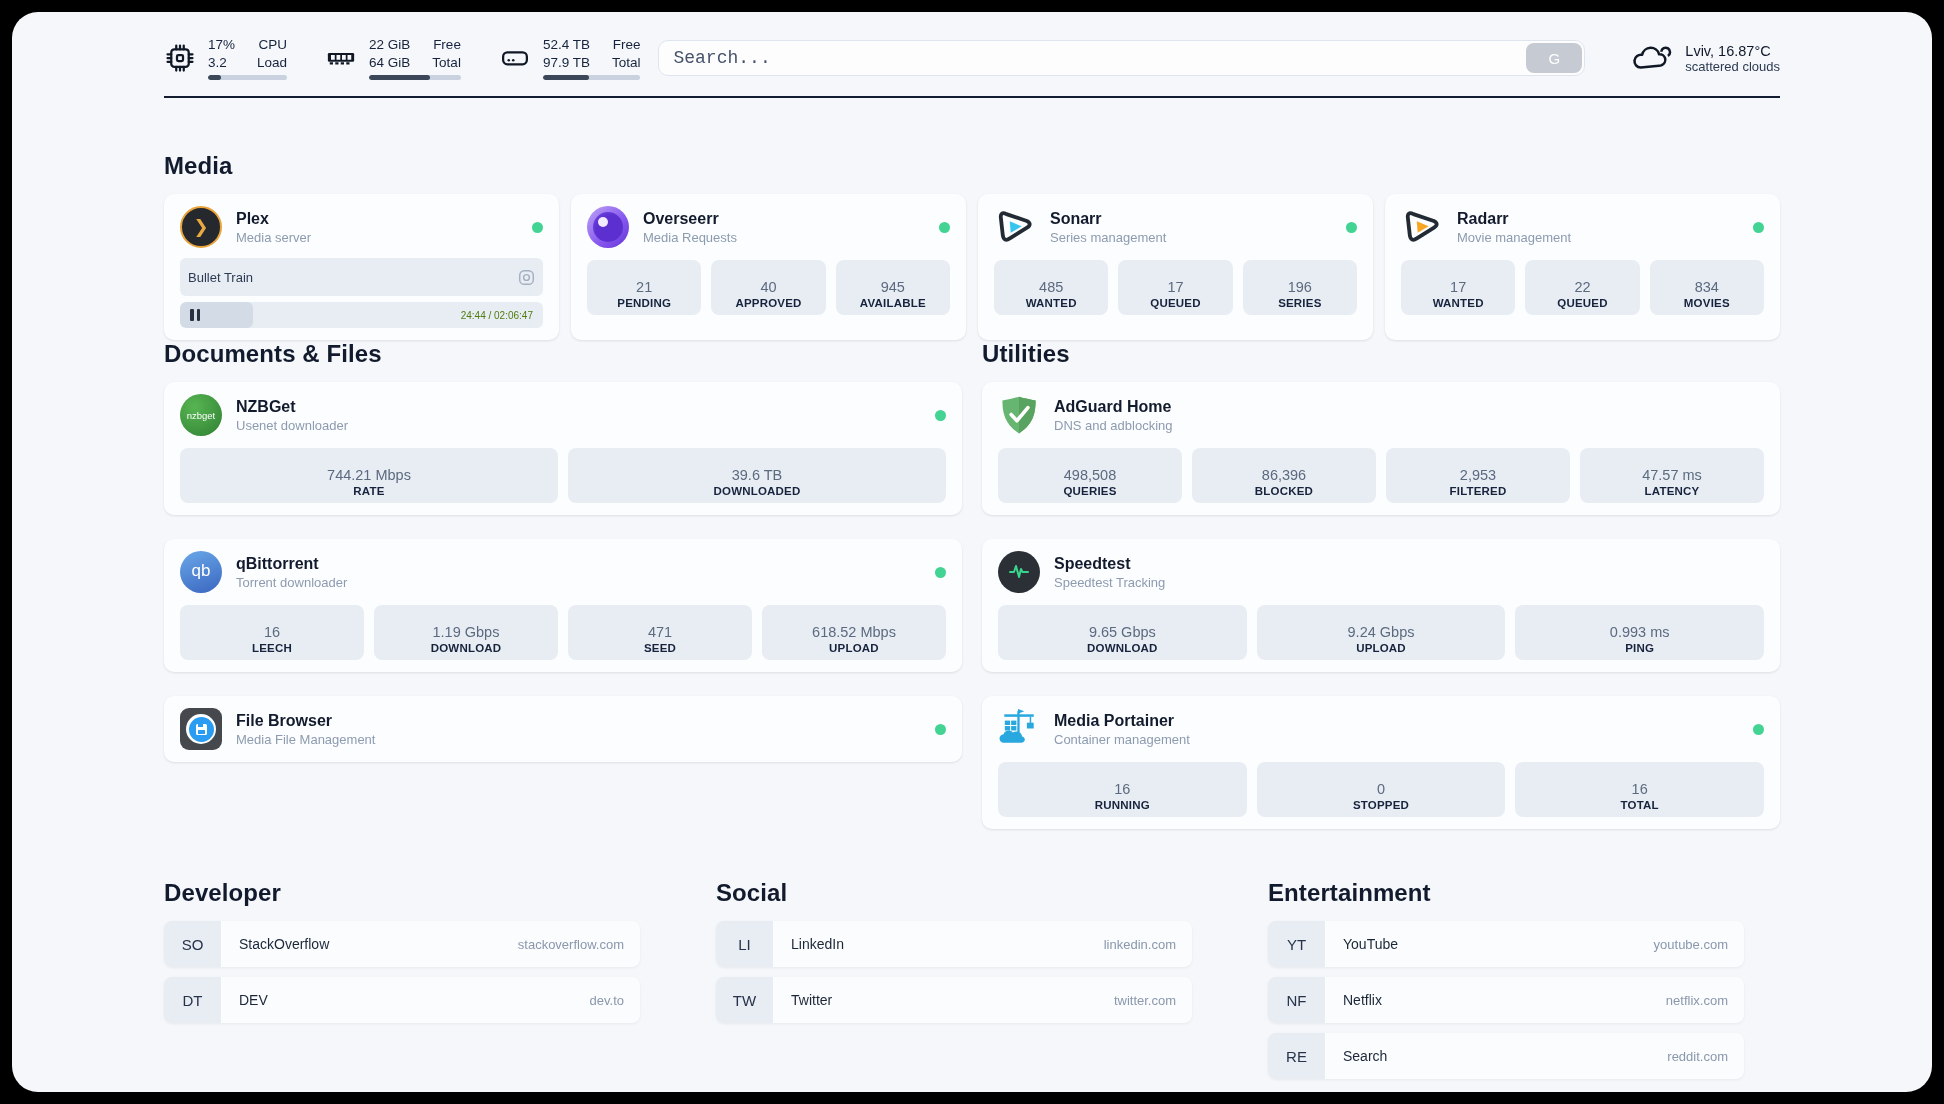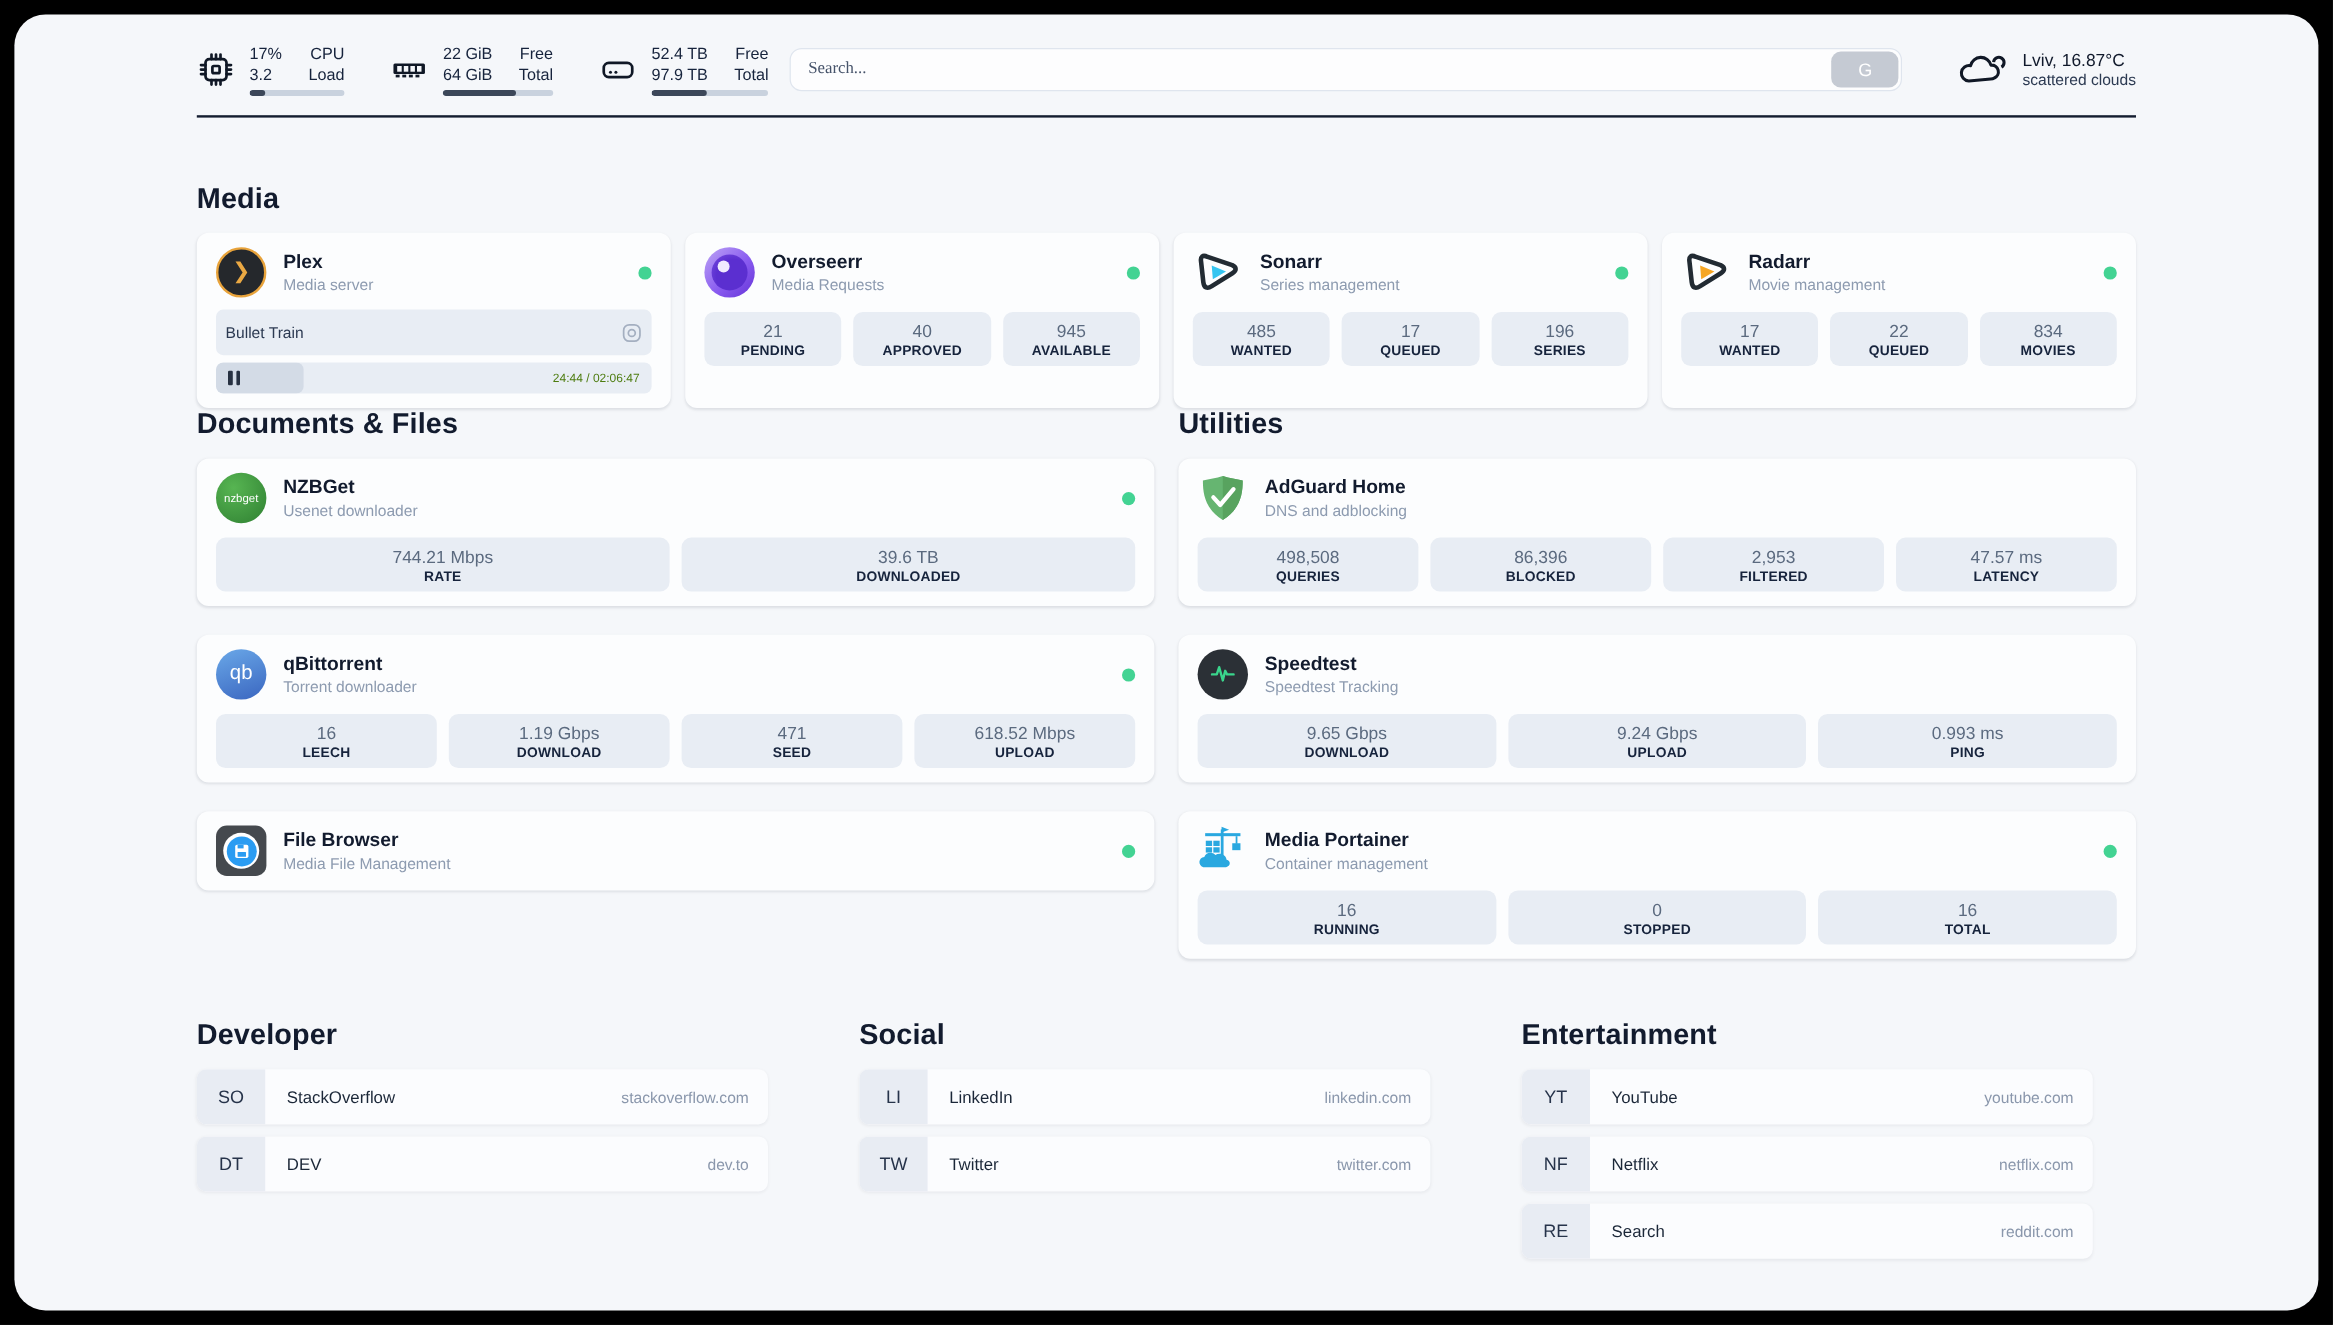--- a/index.html
+++ b/index.html
@@ -16,22 +16,22 @@
   .res-text { display:flex; flex-direction:column; }
   .res-cols { display:flex; gap:22px; }
   .res-col { display:flex; flex-direction:column; font-size:13.5px; line-height:1.3;
     color:#16233c; font-weight:500; }
   .res-col.labels { text-align:right; }
   .res-bar { margin-top:4px; height:5px; border-radius:3px; background:#c9d2de; overflow:hidden; }
   .res-fill { display:block; height:100%; background:#3c4759; border-radius:3px; }
 
   .searchwrap { flex:1; position:relative; margin:0 44px 0 18px; }
   .search { width:100%; height:36px; background:#fdfdfe; border:1px solid #dfe5ee;
-    border-radius:10px; padding:0 70px 0 14px; font-size:14px; color:#a21caf; outline:none;
-    font-family:Liberation Serif, serif; }
+    border-radius:10px; padding:0 70px 0 14px; font-size:18px; color:#a21caf; outline:none;
+    font-family:Liberation Mono, monospace; }
   .search::placeholder { color:#46536a; }
   .go { position:absolute; right:3px; top:3px; bottom:3px; width:56px; border:none;
     background:#c5cad3; color:#fff; font-size:15px; border-radius:8px; cursor:pointer;
     font-family:inherit; }
 
   .weather { display:flex; align-items:center; gap:12px; }
   .w-text { display:flex; flex-direction:column; }
   .w-line1 { font-size:14.5px; color:#10192b; font-weight:500; }
   .w-line2 { font-size:13px; color:#2c3a52; }
 
@@ -45,21 +45,21 @@
     box-shadow:0 1px 3px rgba(16,24,40,.07), 0 1px 2px rgba(16,24,40,.04); cursor:pointer; }
   .card-head { display:flex; align-items:center; gap:14px; }
   .app-icon { width:42px; height:42px; flex:0 0 42px; display:flex; align-items:center;
     justify-content:center; }
   .app-text { display:flex; flex-direction:column; gap:2px; }
   .app-name { font-size:16px; font-weight:600; color:#121b2e; }
   .app-desc { font-size:13px; color:#8d9bb0; }
   .dot { width:11px; height:11px; border-radius:50%; background:#43d393; margin-left:auto; }
 
   .stats { display:flex; gap:10px; margin-top:12px; }
-  .stat { flex:1; background:#e8edf4; border-radius:8px; text-align:center; padding:9px 4px 6px; }
+  .stat { flex:1; background:#e8edf4; border-radius:8px; text-align:center; padding:19px 4px 6px; }
   .stat-value { font-size:14.5px; color:#5b6a7f; }
   .stat-label { font-size:11.5px; font-weight:700; color:#16233c; margin-top:2px; letter-spacing:.2px; }
 
   
   .media-grid { display:grid; grid-template-columns:repeat(4,1fr); gap:12px; margin-top:14px; }
   section.media { margin-top:54px; }
 
   
   .np-row { margin-top:10px; height:38px; background:#e8edf4; border-radius:6px;
     display:flex; align-items:center; padding:0 8px; }

